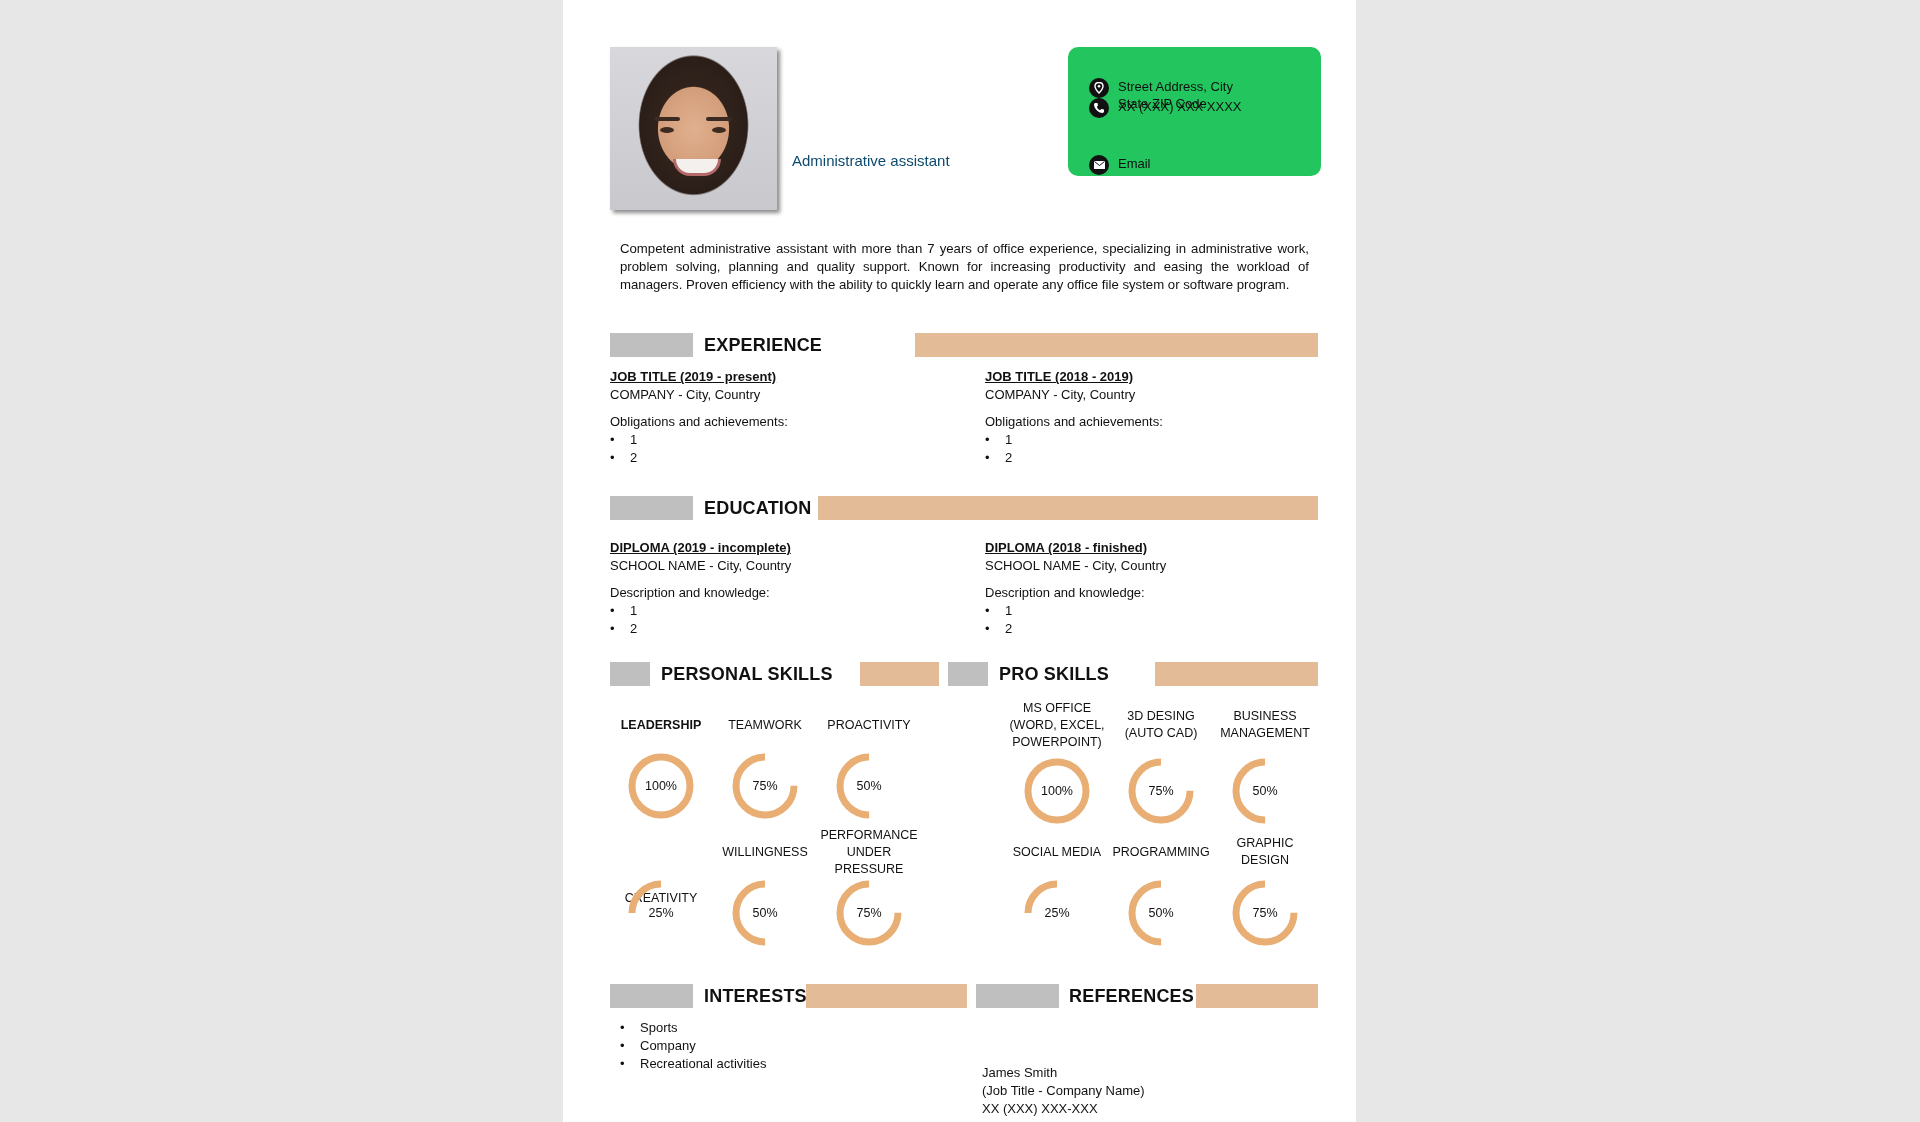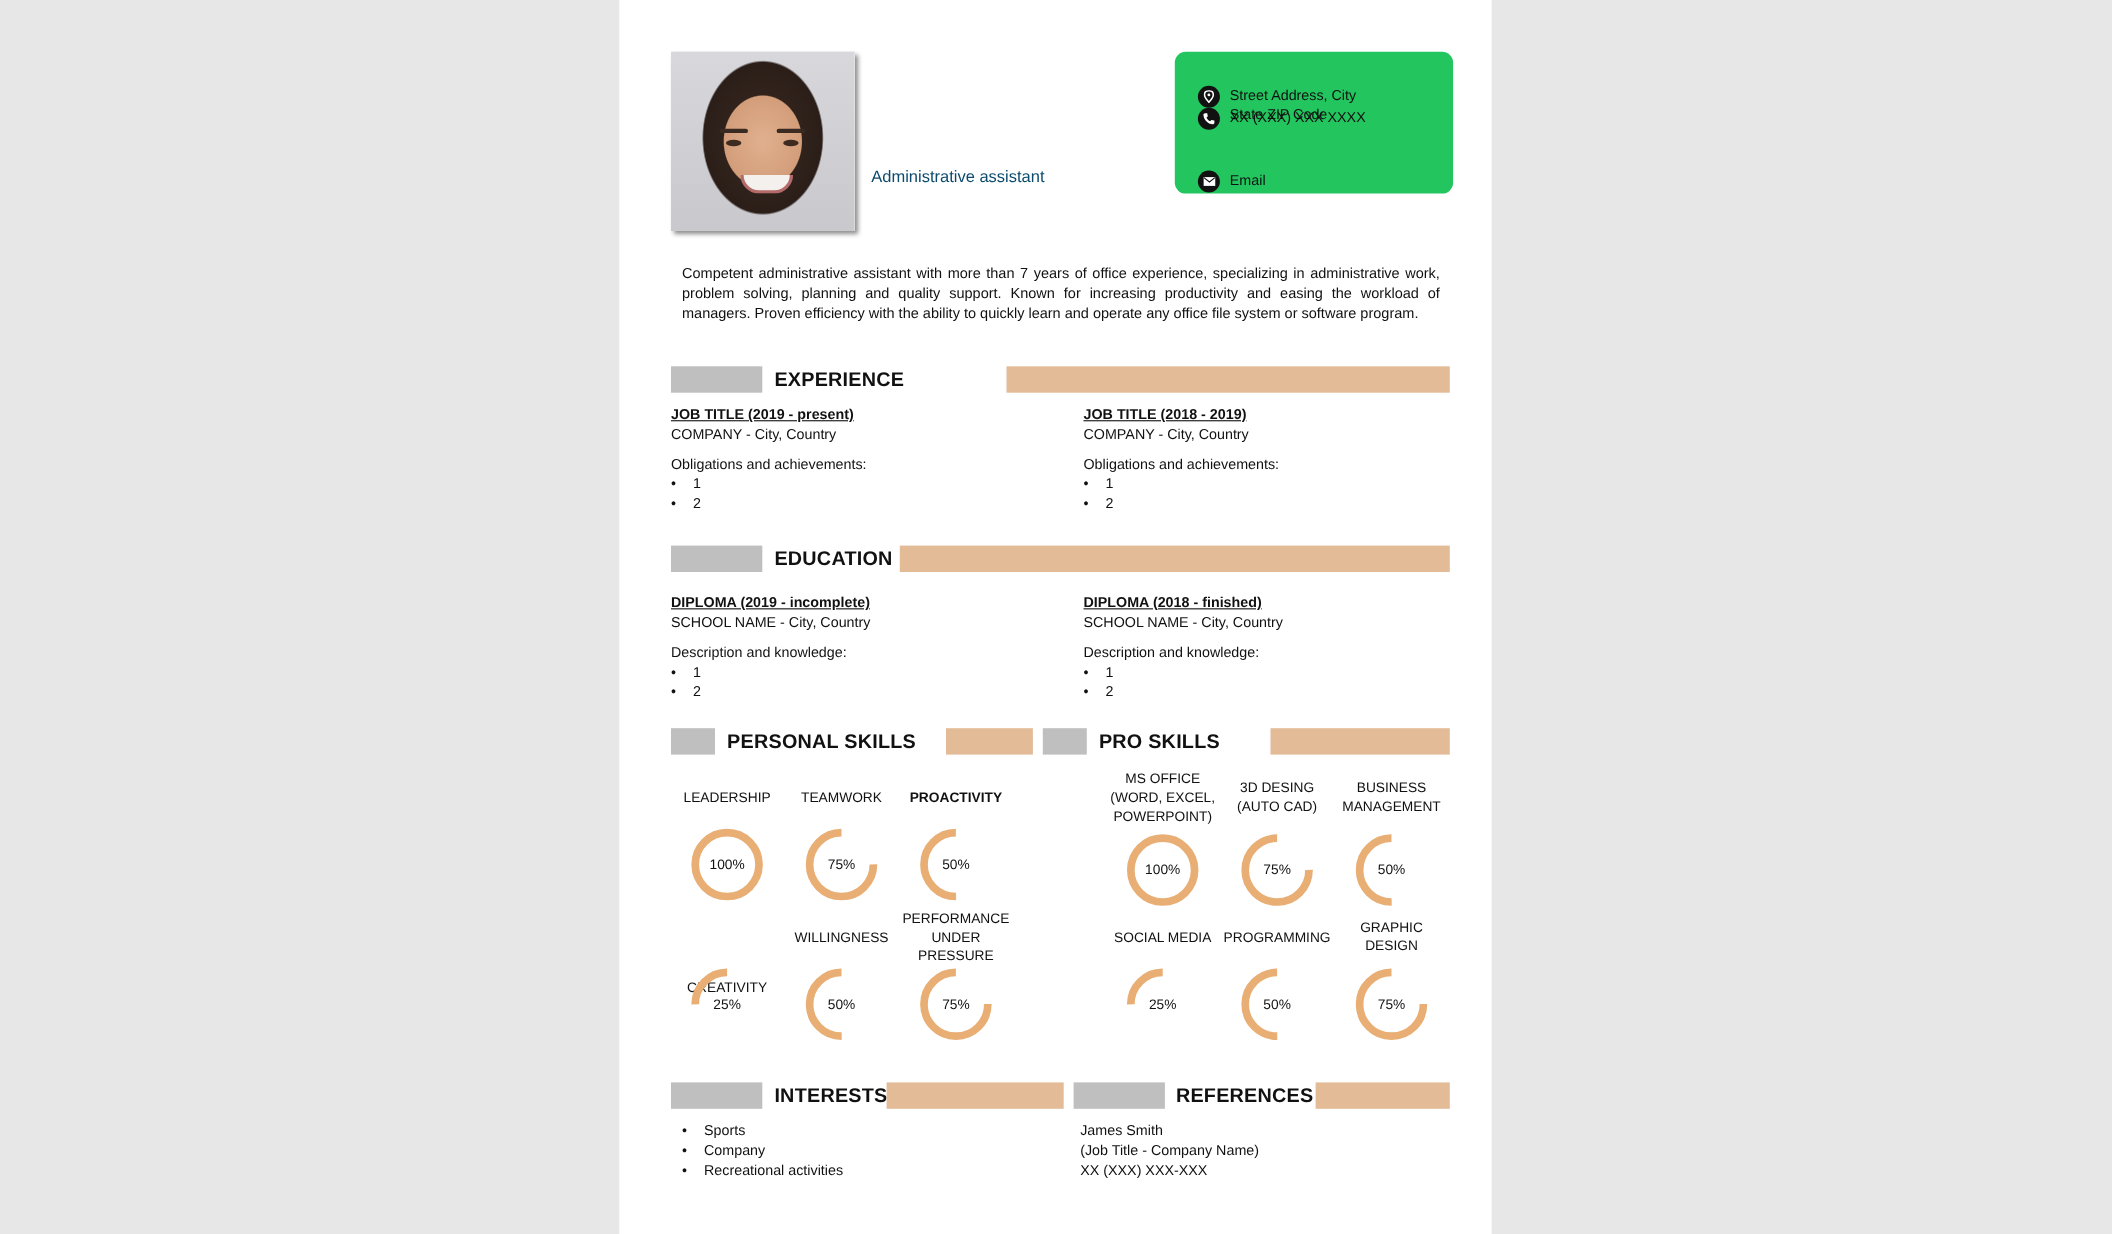--- a/index.html
+++ b/index.html
@@ -35,21 +35,21 @@
   .block .t { font-weight:bold;text-decoration:underline; }
   .block .gap { height:9px; }
   .block ul { margin:0; padding:0; list-style:none; }
   .block li::before { content:"•"; display:inline-block; width:20px; }
   .skill-label { position:absolute; width:104px; text-align:center; font-size:12.5px; line-height:17px; transform:translateX(-52px); }
   .donut { position:absolute; width:66px; height:66px; transform:translate(-33px,-33px); }
   .donut svg { position:absolute; left:0; top:0; }
   .donut .pct { position:absolute; left:0; top:0; width:66px; height:66px; display:flex; align-items:center; justify-content:center; font-size:12.5px; }
   .int-list { position:absolute; font-size:13px; line-height:18px; margin:0; padding:0; list-style:none; }
   .int-list li::before { content:"•"; display:inline-block; width:20px; padding-left:10px; }
-  .refs { position:absolute; font-size:13px; line-height:18px; }
+  .refs { position:absolute; font-size:13px; line-height:18px;margin-top:45px; }
 </style>
 </head>
 <body>
 
 <div class="page">
 
   <div class="abs photo">
     <div class="brow" style="left:44px"></div>
     <div class="brow" style="left:96px"></div>
     <div class="eye" style="left:50px"></div>
@@ -145,35 +145,35 @@
 
   <div class="bar-gray" style="left:47px; top:662px; width:40px;"></div>
   <div class="sec-title" style="left:98px; top:662px;">PERSONAL SKILLS</div>
   <div class="bar-peach" style="left:297px; top:662px; width:79px;"></div>
 
   <div class="bar-gray" style="left:385px; top:662px; width:40px;"></div>
   <div class="sec-title" style="left:436px; top:662px;">PRO SKILLS</div>
   <div class="bar-peach" style="left:592px; top:662px; width:163px;"></div>
 
   <div id="skills-layer">
-      <div class="skill-label" style="left: 98px; top: 716.5px;">LEADERSHIP</div>
+      <div class="skill-label" style="left: 98px; top: 716.5px; font-weight: bold;">LEADERSHIP</div>
       <div class="donut" style="left: 98px; top: 786px;">
         <svg width="66" height="66" viewBox="0 0 66 66">
           <circle cx="33" cy="33" r="29" fill="none" stroke="#E8AE74" stroke-width="7" stroke-dasharray="182.21237390820798 182.212373908208" transform="translate(66,0) scale(-1,1) rotate(-90 33 33)"></circle>
         </svg>
         <div class="pct">100%</div>
       </div>
       <div class="skill-label" style="left: 202px; top: 716.5px;">TEAMWORK</div>
       <div class="donut" style="left: 202px; top: 786px;">
         <svg width="66" height="66" viewBox="0 0 66 66">
           <circle cx="33" cy="33" r="29" fill="none" stroke="#E8AE74" stroke-width="7" stroke-dasharray="136.659280431156 182.212373908208" transform="translate(66,0) scale(-1,1) rotate(-90 33 33)"></circle>
         </svg>
         <div class="pct">75%</div>
       </div>
-      <div class="skill-label" style="left: 306px; top: 716.5px; font-weight: bold;">PROACTIVITY</div>
+      <div class="skill-label" style="left: 306px; top: 716.5px;">PROACTIVITY</div>
       <div class="donut" style="left: 306px; top: 786px;">
         <svg width="66" height="66" viewBox="0 0 66 66">
           <circle cx="33" cy="33" r="29" fill="none" stroke="#E8AE74" stroke-width="7" stroke-dasharray="91.10618695410399 182.212373908208" transform="translate(66,0) scale(-1,1) rotate(-90 33 33)"></circle>
         </svg>
         <div class="pct">50%</div>
       </div>
       <div class="skill-label" style="left: 98px; top: 890px;">CREATIVITY</div>
       <div class="donut" style="left: 98px; top: 913px;">
         <svg width="66" height="66" viewBox="0 0 66 66">
           <circle cx="33" cy="33" r="29" fill="none" stroke="#E8AE74" stroke-width="7" stroke-dasharray="45.553093477051995 182.212373908208" transform="translate(66,0) scale(-1,1) rotate(-90 33 33)"></circle>

